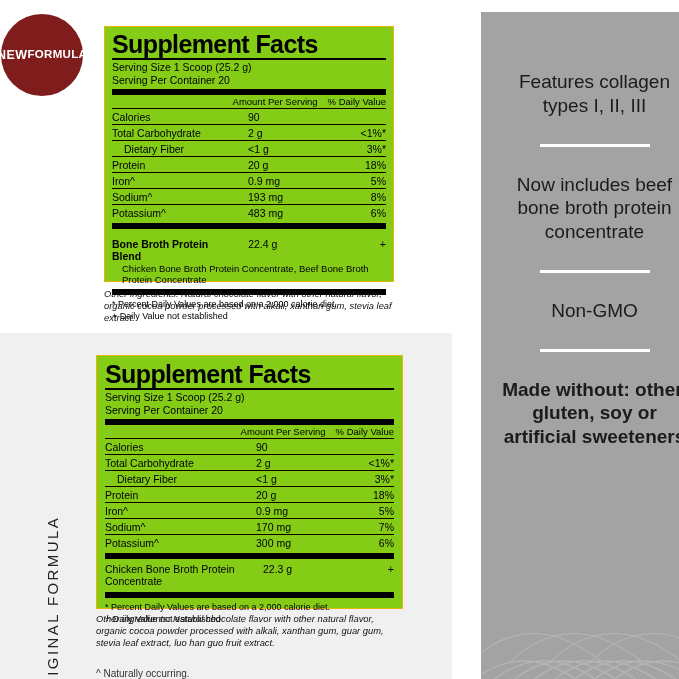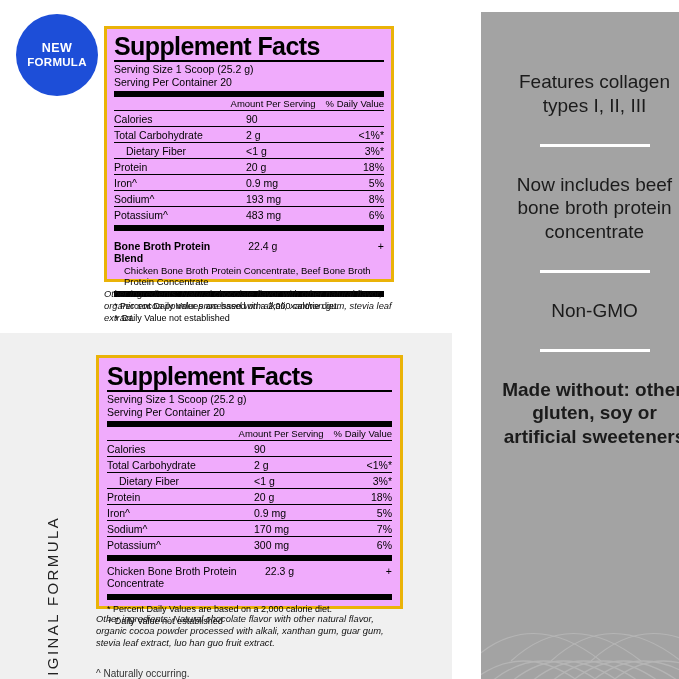--- a/index.html
+++ b/index.html
@@ -48,27 +48,27 @@
   .right-pattern {
     position: absolute;
     left: 0; bottom: 0;
     width: 227px; height: 180px;
     opacity: .35;
   }
 
   
   .badge {
     position: absolute;
-    left: 16px; top: 14px;
+    left: 1px; top: 14px;
     width: 82px; height: 82px;
     border-radius: 50%;
-    background: #1d4ed8;
+    background: #7f1d1d;
     color: #ffffff;
     display: flex;
-    flex-direction: column;
+    flex-direction: row;
     align-items: center;
     justify-content: center;
     z-index: 5;
   }
   .badge .l1 {
     font-size: 12.5px;
     font-weight: bold;
     letter-spacing: .5px;
     line-height: 1.15;
   }
@@ -95,22 +95,22 @@
   }
   .vert-label-wrap {
     position: absolute;
     left: 0; top: 333px;
     width: 100px; height: 346px;
   }
 
   
   .sfp {
     position: absolute;
-    background: #f0abfc;
-    border: 3px solid #eab308;
+    background: #84cc16;
+    border: 1px solid #eab308;
     box-sizing: border-box;
     color: #000000;
   }
   .sfp.top {
     left: 104px; top: 26px;
     width: 290px; height: 256px;
     padding: 4px 7px 3px 7px;
   }
   .sfp.bottom {
     left: 96px; top: 355px;

